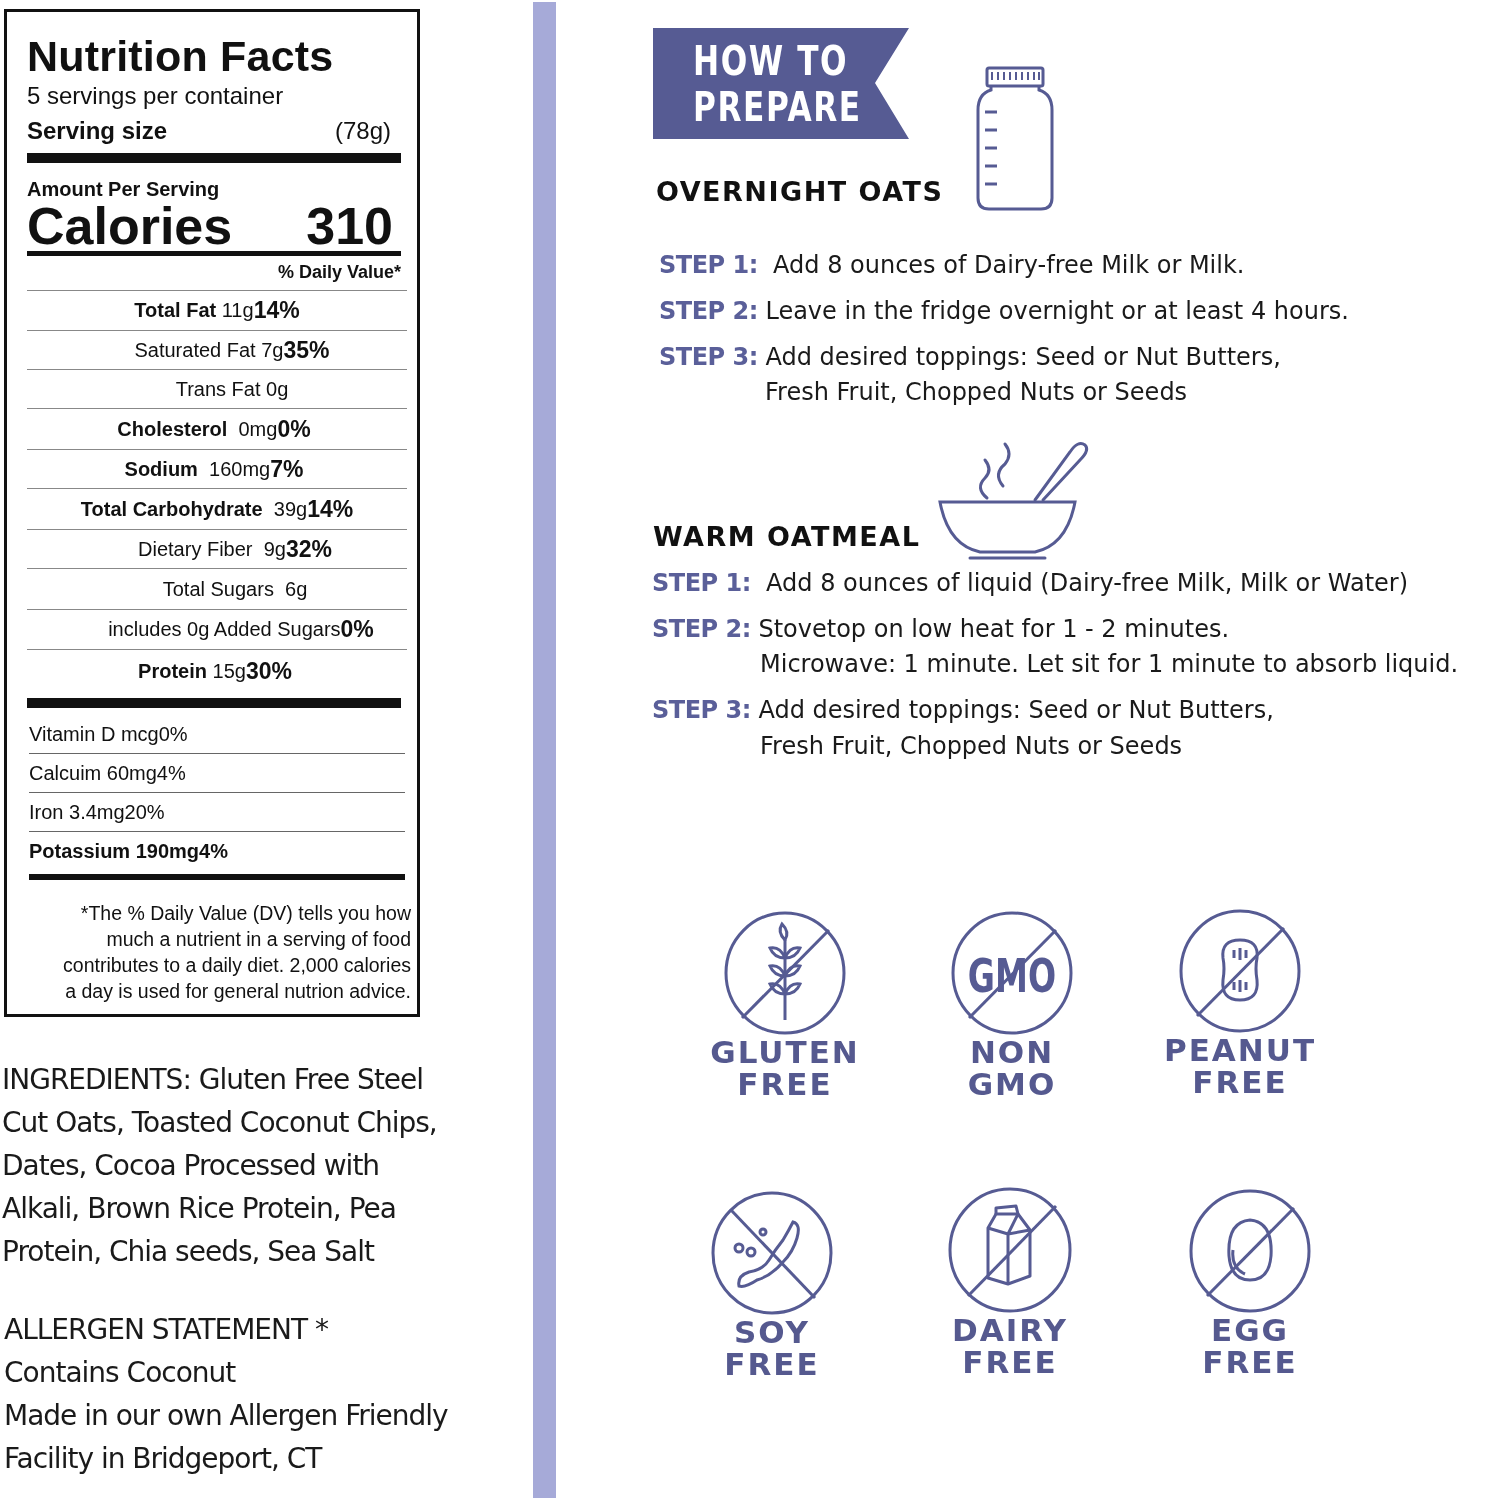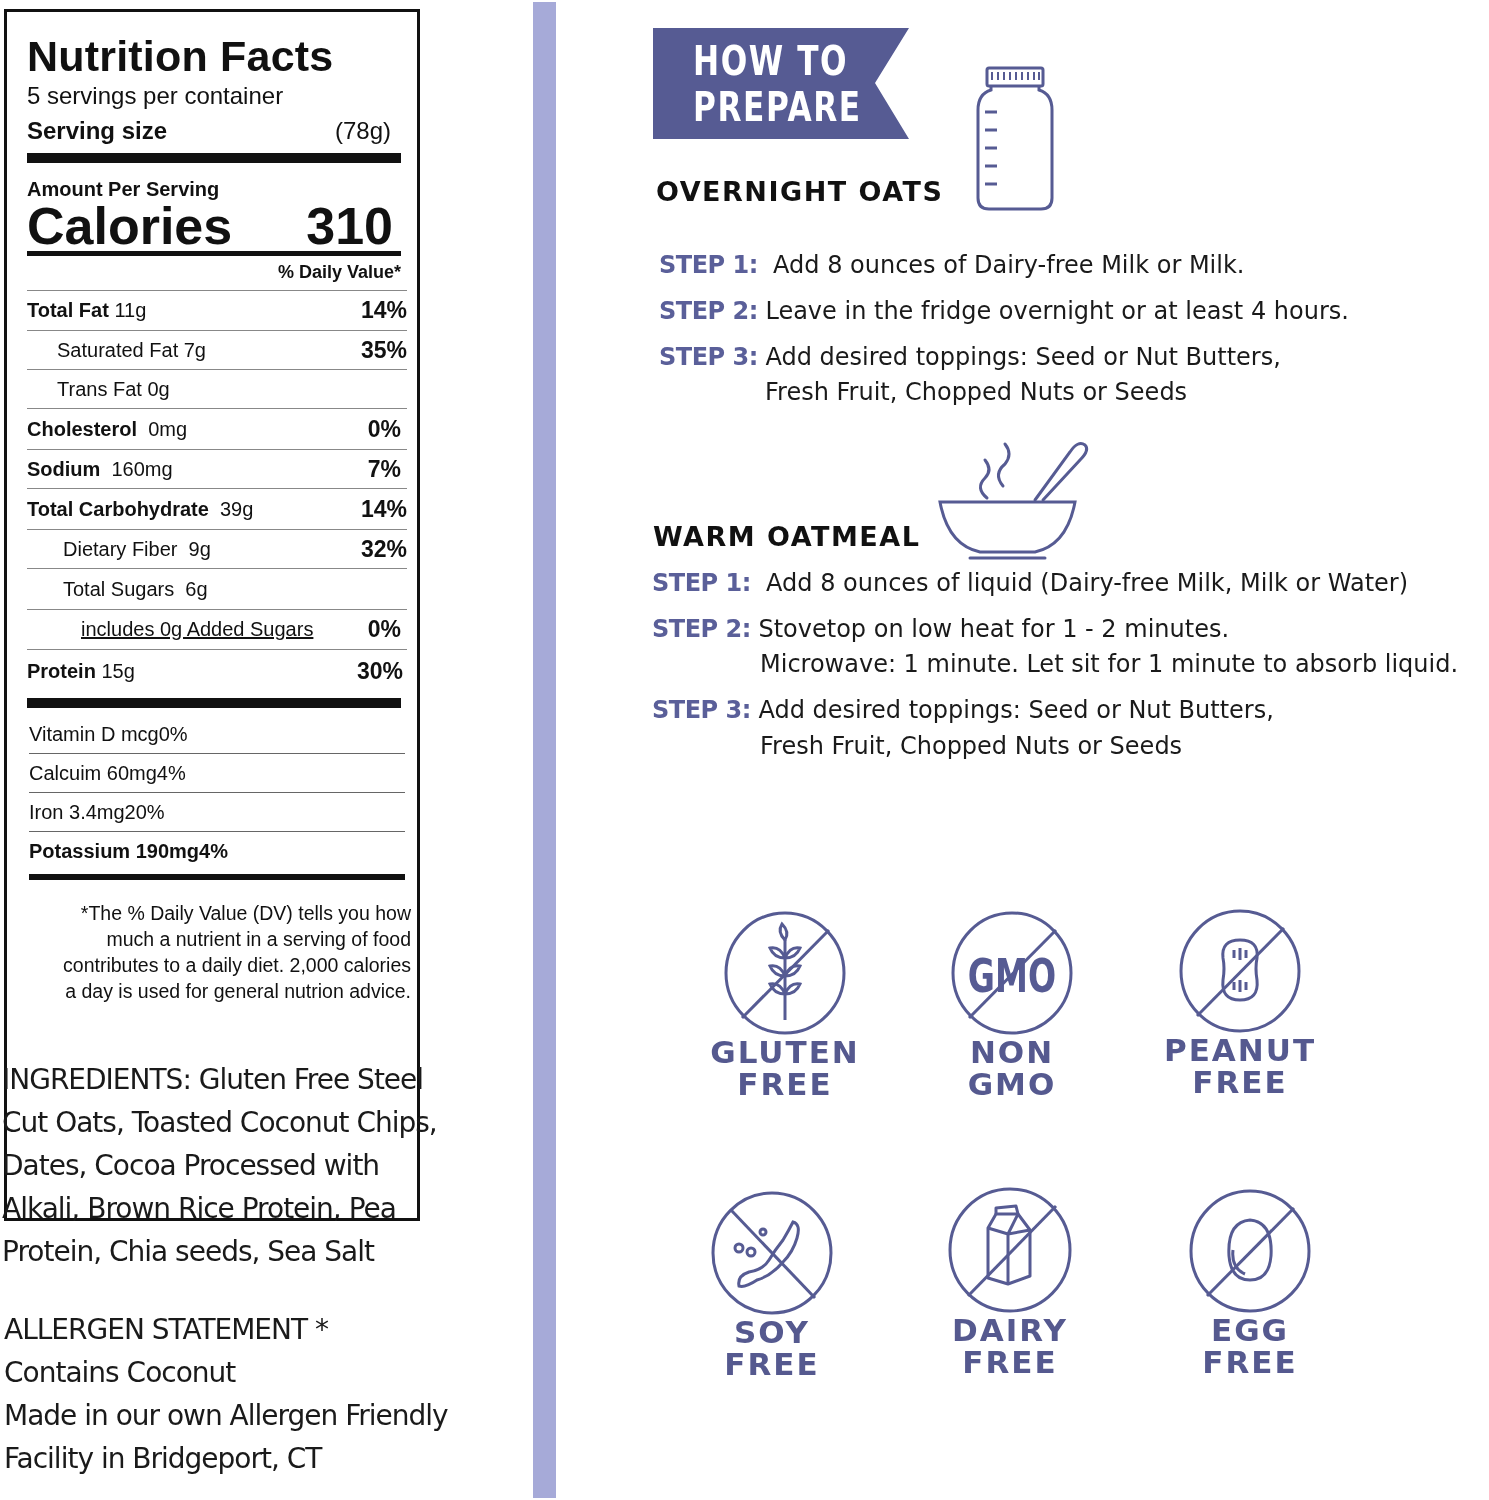--- a/index.html
+++ b/index.html
@@ -1,40 +1,40 @@
 <!DOCTYPE html>
 <html><head>
 <meta charset="utf-8">
 <style>
   html, body { margin: 0; padding: 0; background: #ffffff; }
   body { width: 1489px; height: 1500px; position: relative; overflow: hidden; font-family: "Liberation Sans", sans-serif; color: #111; }
 
   
   .nf {
-    position: absolute; left: 4px; top: 9px; width: 416px; height: 1212px;
+    position: absolute; left: 4px; top: 9px; width: 416px; height: 1008px;
     border: 3px solid #111; box-sizing: border-box; background: #fff;
   }
   .nf-inner { position: absolute; left: 20px; right: 16px; top: 0; }
   .nf-title { position: absolute; left: 0; top: 20px; font-size: 43px; font-weight: bold; letter-spacing: 0.2px; white-space: nowrap; }
   .nf-servings { position: absolute; left: 0; top: 70px; font-size: 24px; }
   .nf-size-row { position: absolute; left: 0; right: 0; top: 105px; font-size: 24px; font-weight: bold; display: flex; justify-content: space-between; }
   .nf-size-row .val { font-weight: normal; padding-right: 10px; }
   .bar-thick { position: absolute; left: 0; right: 0; height: 10px; background: #111; }
   .bar-med { position: absolute; left: 0; right: 0; height: 5px; background: #111; }
   .nf-amount { position: absolute; left: 0; top: 166px; font-size: 20px; font-weight: bold; }
   .nf-cal-row { position: absolute; left: 0; right: 0; top: 184px; display: flex; justify-content: space-between; font-weight: bold; font-size: 52px; }
   .nf-cal-row .v { padding-right: 8px; }
   .nf-dv { position: absolute; right: 0; top: 250px; font-size: 18px; font-weight: bold; }
   .rows { position: absolute; left: 0; right: -6px; top: 278px; }
-  .row { position: relative; height: 39px; display: flex; align-items: center; justify-content: space-between; font-size: 20px; border-top: 1.5px solid #888; box-sizing: border-box; }
+  .row { position: relative; height: 39px; display: flex; align-items: center; justify-content: center; font-size: 20px; border-top: 1.5px solid #888; box-sizing: border-box; }
   .row .lbl b { font-weight: bold; }
   .row .pct { font-weight: bold; font-size: 23px; }
   .row.sub .lbl { padding-left: 30px; }
   .row.sub2 .lbl { padding-left: 36px; }
-  .row.sub3 .lbl { padding-left: 54px; text-decoration: underline; }
+  .row.sub3 .lbl { padding-left: 54px; }
   .vrows { position: absolute; left: 2px; right: -4px; top: 703px; }
   .vrow { height: 39px; display: flex; align-items: center; font-size: 20px; border-bottom: 1.5px solid #666; box-sizing: border-box; }
   .vrow:last-child { border-bottom: none; font-weight: bold; }
   .vrow .pct { padding-right: 4px; }
   .nf-foot { position: absolute; left: 4px; right: -10px; top: 888px; font-size: 19.5px; line-height: 26px; text-align: right; }
 
   
   .ing { position: absolute; left: 2px; top: 1058px; width: 470px; font-size: 28px; line-height: 43px; color: #1a1a1a; font-family: "DejaVu Sans", sans-serif; letter-spacing: -1px; }
   .allergen { position: absolute; left: 4px; top: 1308px; width: 480px; font-size: 28px; line-height: 43px; color: #1a1a1a; font-family: "DejaVu Sans", sans-serif; letter-spacing: -1px; }
   .line { display: block; white-space: nowrap; }

